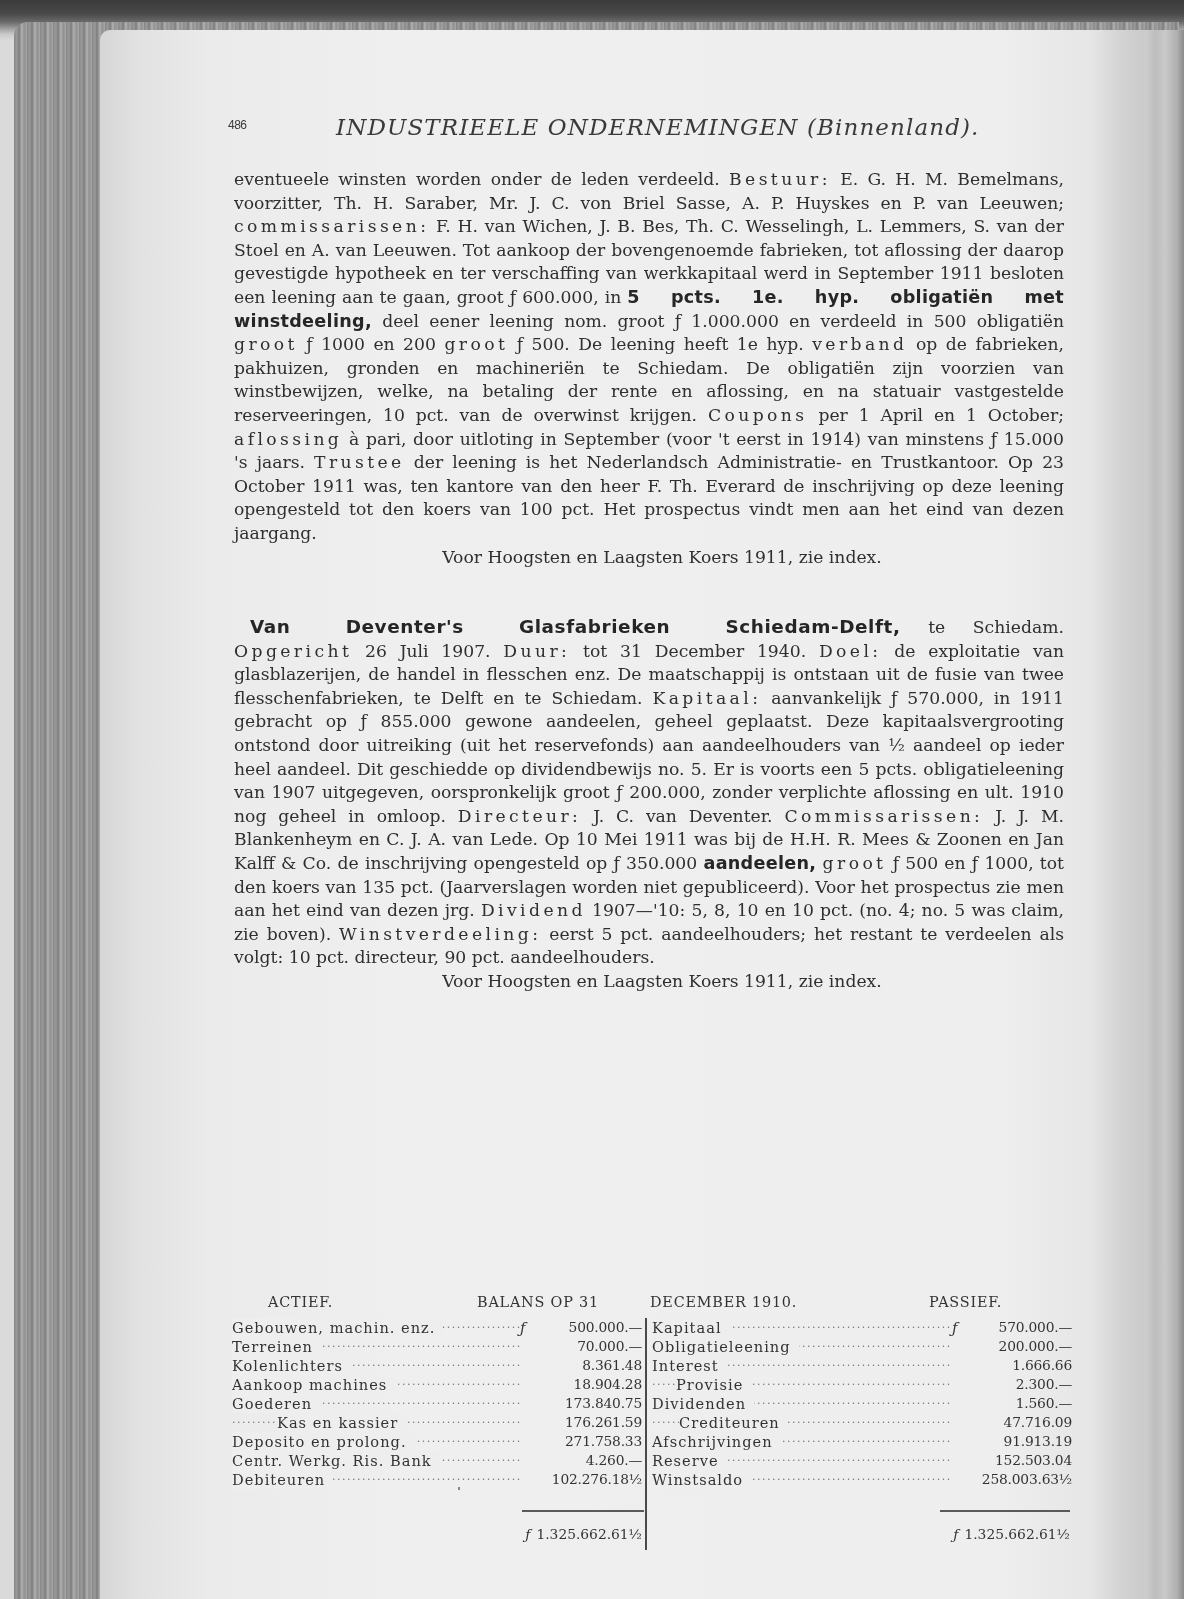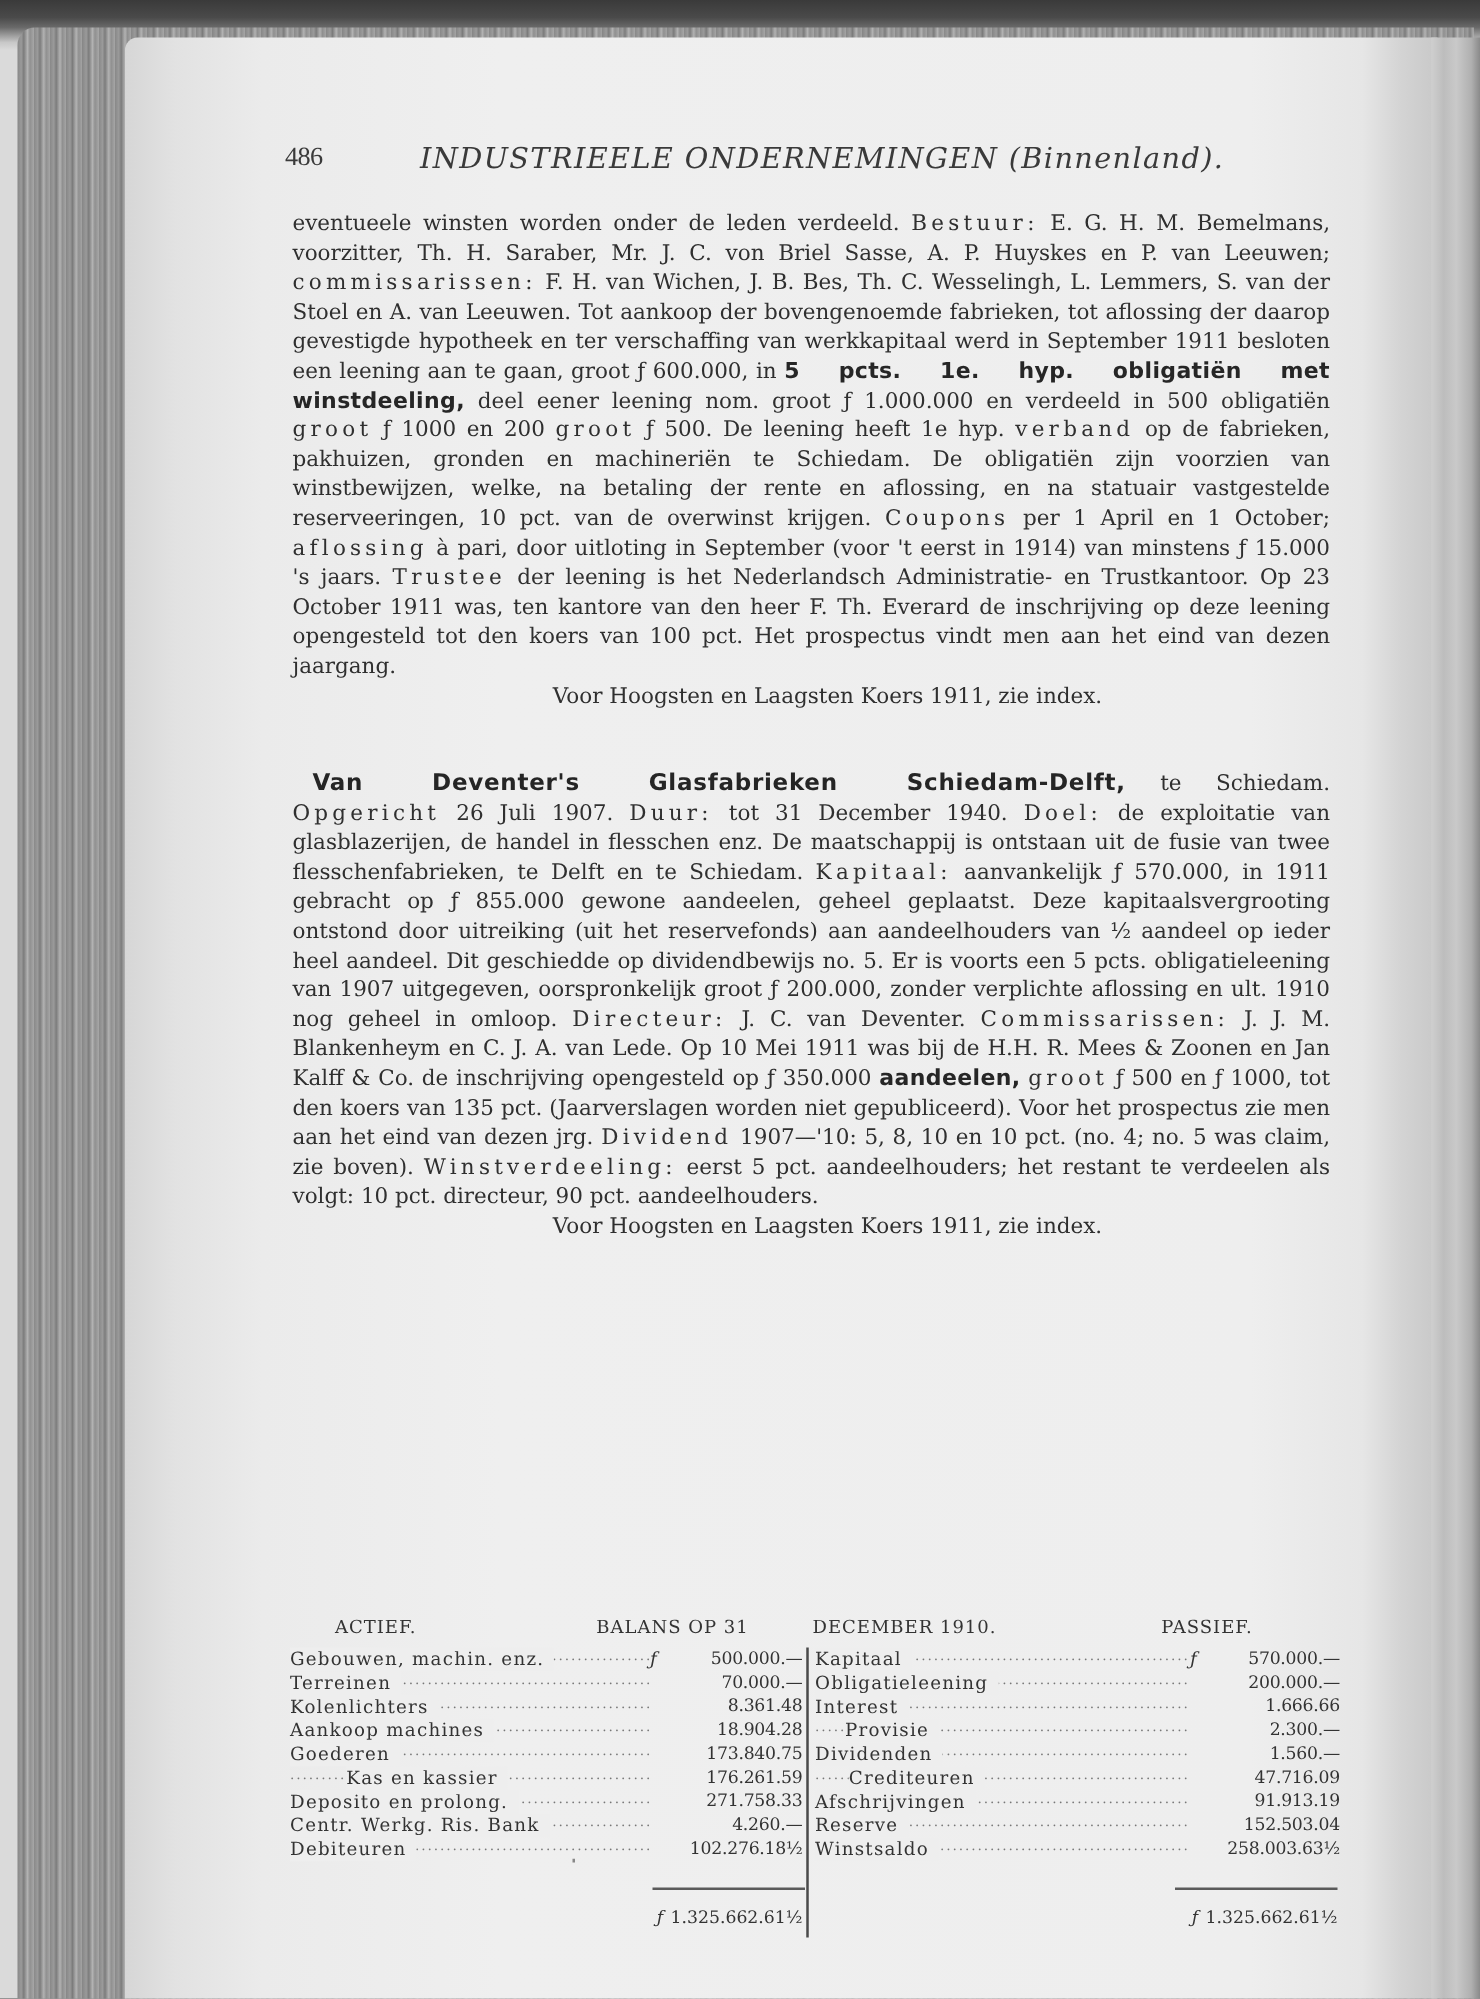--- a/index.html
+++ b/index.html
@@ -34,22 +34,22 @@
       position: absolute; left: 234px; top: 104px; width: 830px;
       font-size: 17.2px; line-height: 23.6px;
       color: #2f2f2f;
     }
     .running-head {
       position: relative; height: 34px; margin-bottom: 30px;
       color: #3a3a3a;
     }
     .page-number {
       position: absolute; left: -6px; top: 10px;
-      font-family: Liberation Serif, serif;
-      font-size: 21px; letter-spacing: -0.5px;
+      font-family: Liberation Sans, sans-serif;
+      font-size: 12px; letter-spacing: -0.5px;
     }
     .running-title {
       position: absolute; left: 102px; top: 12px;
       font-style: italic; font-size: 23px; letter-spacing: 1.1px;
     }
     p.body { text-align: justify; text-align-last: left; }
     p.body span.sp { letter-spacing: 3.4px; }
     .b { font-family: "DejaVu Sans", "Liberation Sans", sans-serif; font-weight: bold; font-size: 17.6px; letter-spacing: 0.3px; color: #262626; }
     .b.wide { word-spacing: 24px; }
     .index-ref { text-align: center; margin-left: 26px; }

